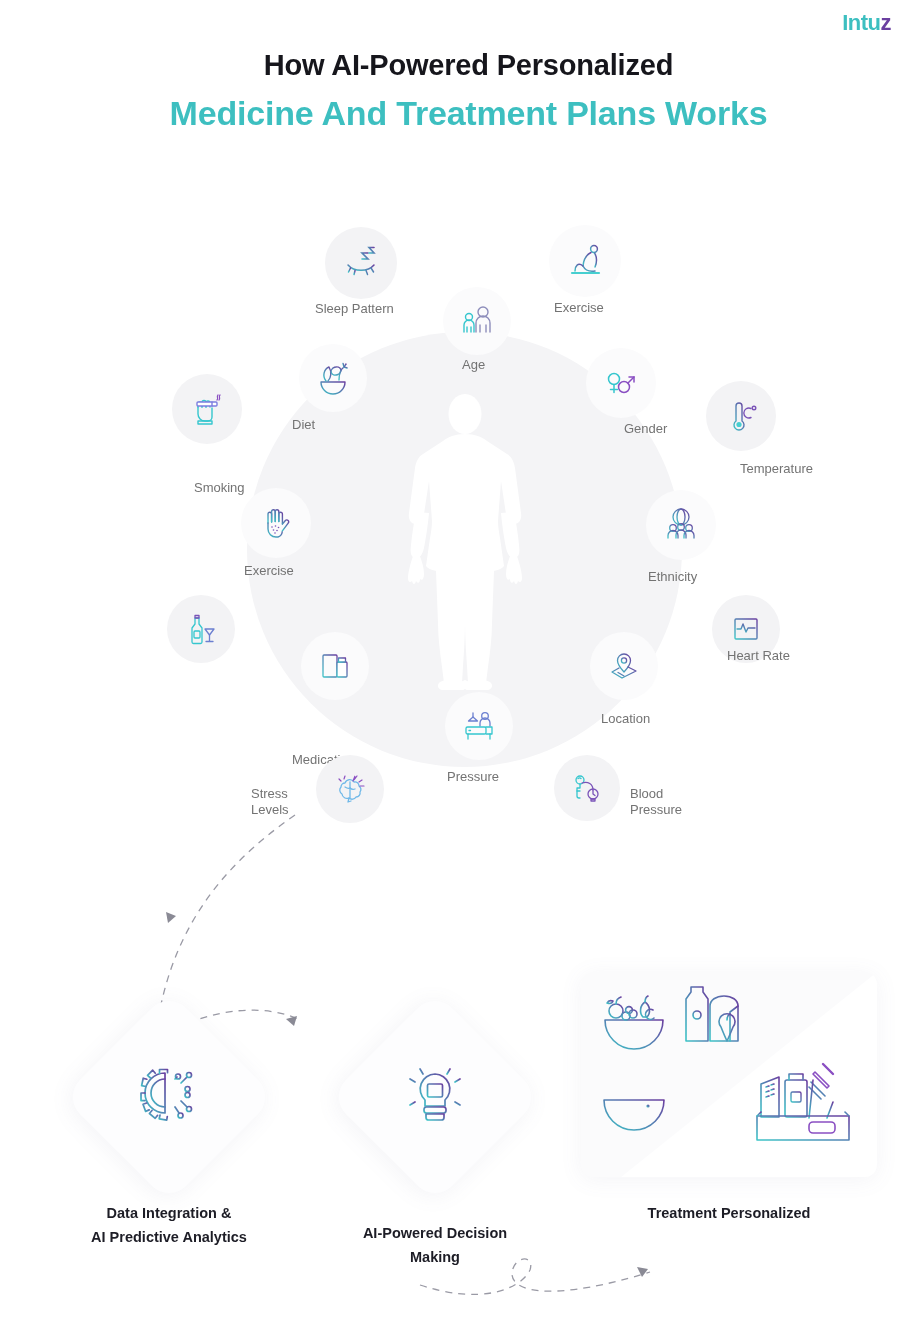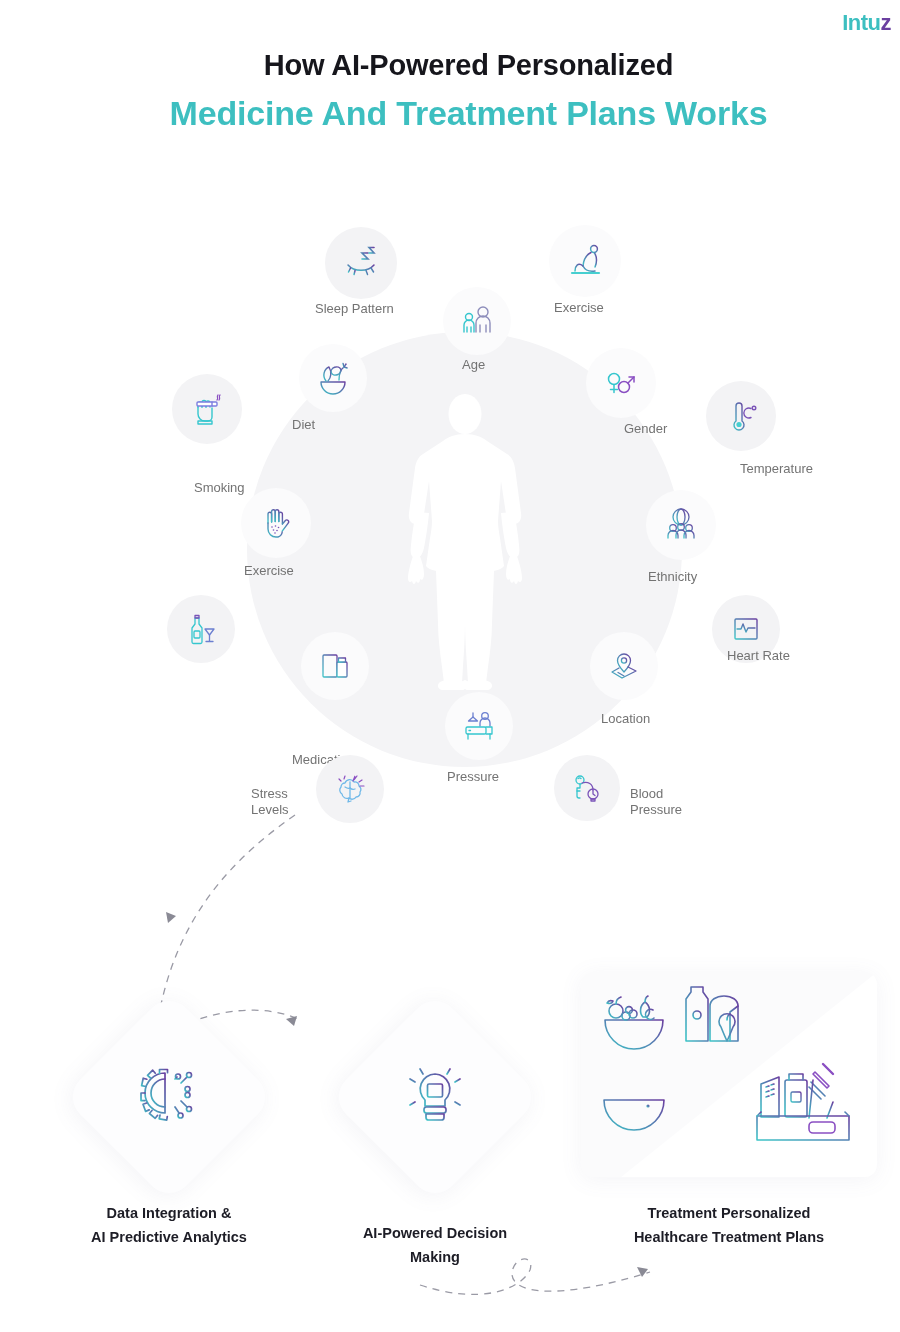--- a/index.html
+++ b/index.html
@@ -666,17 +666,16 @@
           <path d="M4 62 l4 -4"></path>
             <path d="M96 62 l-4 -4"></path>
           <path d="M14 70 h22"></path>
             <path d="M14 76 h14"></path>
           <rect x="56" y="68" width="26" height="11" rx="4" stroke="#8a4fc2"></rect>
         </g>
       </svg>
     </div>
     <div class="caption" style="left:586px;top:1202px;width:260px;">
       <div>Treatment Personalized</div>
-      <div>Healthcare Treatment Plans</div>
     </div>
   </div>
 
 </div>
 
 </body></html>

